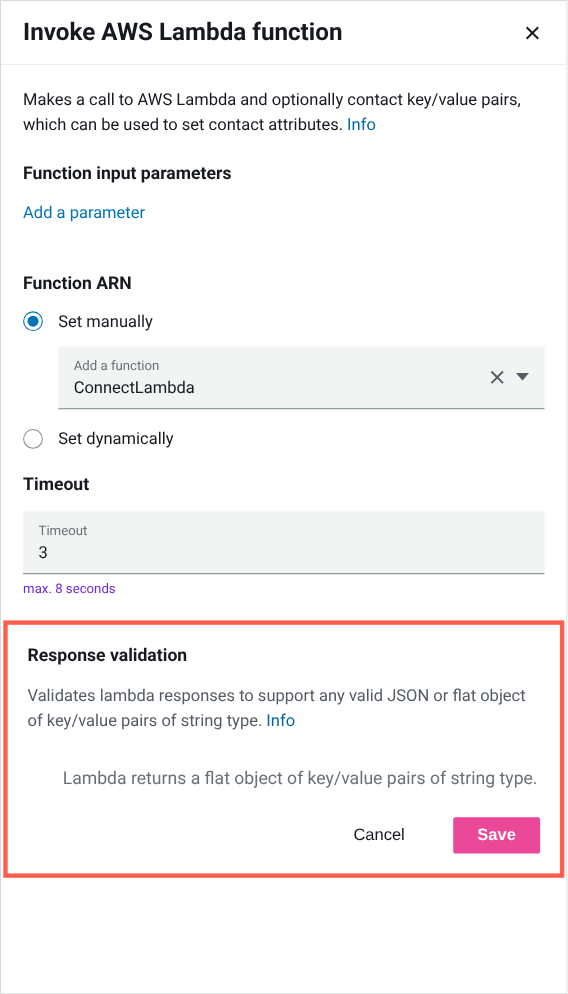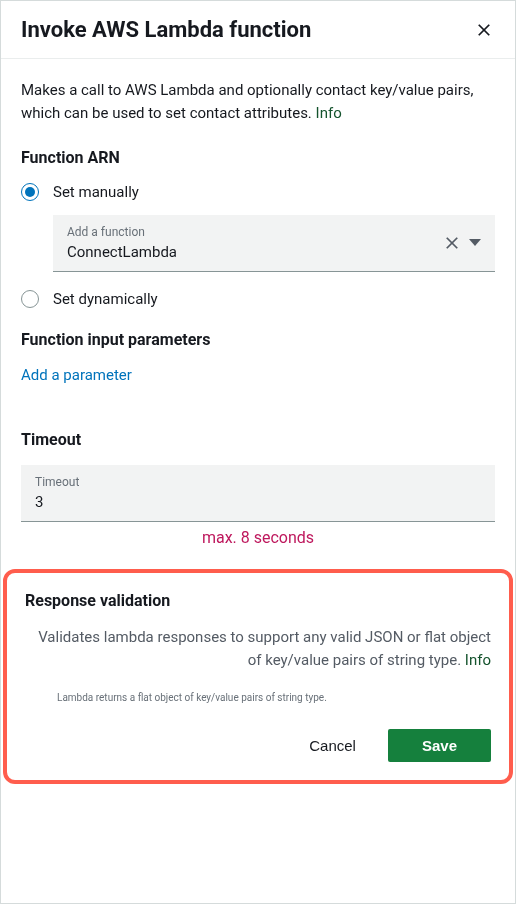--- a/index.html
+++ b/index.html
@@ -46,21 +46,21 @@
       flex: 1;
       overflow-y: auto;
     }
     .description {
       font-size: 15px;
       color: #16191f;
       line-height: 1.5;
       margin-bottom: 24px;
     }
     .info-link {
-      color: #14532d;
+      color: #0369a1;
       text-decoration: none;
       cursor: pointer;
     }
     .section-title {
       font-size: 16px;
       font-weight: 700;
       color: #16191f;
       margin-bottom: 16px;
     }
     .radio-row {
@@ -138,68 +138,66 @@
     .timeout-input-label {
       font-size: 12px;
       color: #687078;
       margin-bottom: 4px;
     }
     .timeout-input-value {
       font-size: 15px;
       color: #16191f;
     }
     .timeout-hint {
-      font-size: 16px;
-      color: #be185d;
+      font-size: 12px;
+      color: #6d28d9;
       margin-bottom: 20px;
-      text-align: center;
     }
     .highlighted-section {
       border: 4px solid #ff5d4d;
-      border-radius: 12px;
+      border-radius: 0;
       padding: 18px;
       margin-left: -18px;
       margin-right: -18px;
     }
     .response-desc {
       font-size: 15px;
       color: #545b64;
       line-height: 1.5;
-      margin-bottom: 20px;
-      text-align: right;
+      margin-bottom: 31px;
     }
     .radio-sub-desc {
-      font-size: 10px;
+      font-size: 16px;
       color: #687078;
       margin-left: 32px;
       margin-bottom: 18px;
       line-height: 1.4;
     }
     .footer {
       display: flex;
       justify-content: flex-end;
       align-items: center;
-      gap: 20px;
+      gap: 32px;
       margin-top: 24px;
     }
     .btn-cancel {
       background: none;
       border: none;
       font-size: 15px;
       color: #16191f;
       cursor: pointer;
       padding: 8px 12px;
     }
     .btn-save {
-      background: #15803d;
+      background: #ec4899;
       color: #fff;
       border: none;
       font-size: 15px;
       font-weight: 700;
-      padding: 8px 34px;
+      padding: 8px 22px;
       cursor: pointer;
       border-radius: 2px;
     }
     .x-icon-svg {
       width: 14px;
       height: 14px;
     }
     .section-block {
       margin-bottom: 22px;
     }
@@ -215,20 +213,25 @@
         <line x1="2" y1="2" x2="14" y2="14"></line>
         <line x1="14" y1="2" x2="2" y2="14"></line>
       </svg>
     </button>
   </div>
 
   <div class="panel-body">
     <p class="description">
       <span>Makes a call to AWS Lambda and optionally contact key/value pairs, which can be used to set contact attributes. </span><a class="info-link">Info</a>
     </p>
+
+    <div class="section-block">
+      <div class="section-title">Function input parameters</div>
+      <a class="add-parameter-link">Add a parameter</a>
+    </div>
 
     <div class="section-block">
       <div class="section-title">Function ARN</div>
 
       <div class="radio-row">
         <div class="radio-circle selected">
           <div class="radio-inner"></div>
         </div>
         <span class="radio-label">Set manually</span>
       </div>
@@ -249,25 +252,20 @@
         </div>
       </div>
 
       <div class="radio-row">
         <div class="radio-circle"></div>
         <span class="radio-label">Set dynamically</span>
       </div>
     </div>
 
     <div class="section-block">
-      <div class="section-title">Function input parameters</div>
-      <a class="add-parameter-link">Add a parameter</a>
-    </div>
-
-    <div class="section-block">
       <div class="section-title">Timeout</div>
       <div class="timeout-input-wrap">
         <div class="timeout-input-label">Timeout</div>
         <div class="timeout-input-value">3</div>
       </div>
       <div class="timeout-hint">max. 8 seconds</div>
     </div>
 
     <div class="highlighted-section">
       <div class="section-title">Response validation</div>

